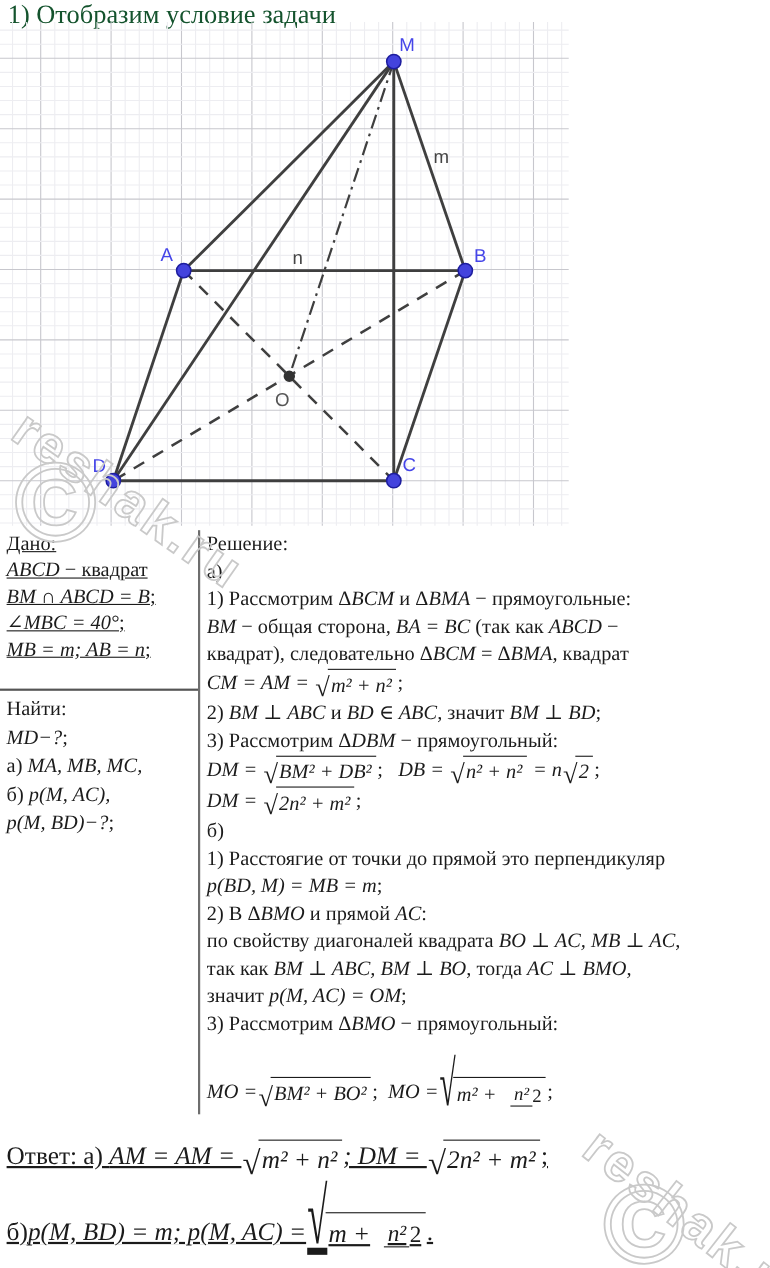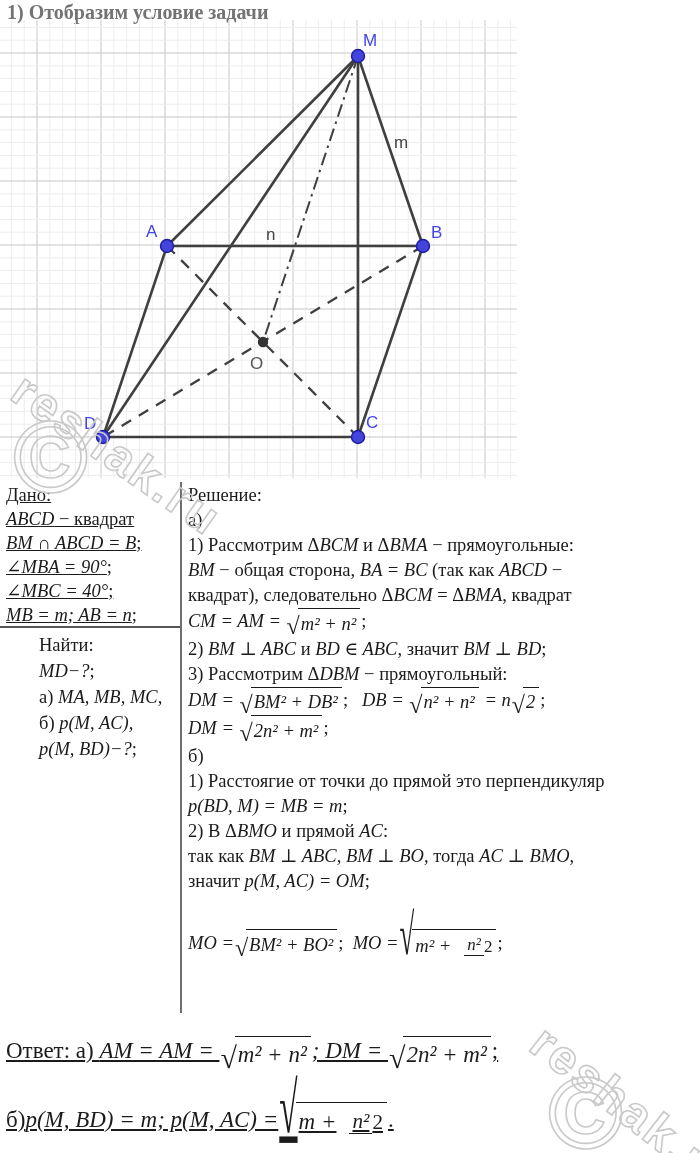--- a/index.html
+++ b/index.html
@@ -1,28 +1,28 @@
 <!DOCTYPE html>
 <html><head>
 <meta charset="utf-8">
 <style>
   html,body{margin:0;padding:0;}
   body{
     width:700px;height:1153px;position:relative;background:#ffffff;
     font-family:"Liberation Serif","DejaVu Serif",serif;color:#1b1b1b;
     overflow:hidden;
   }
-  .title{position:absolute;left:7px;top:1px;font-size:20px;color:#737373;white-space:nowrap;font-weight:bold;}
+  .title{position:absolute;left:7px;top:1px;font-size:24px;color:#14532d;white-space:nowrap;}
   #figure-svg{position:absolute;left:0;top:0;}
   #wm-svg{position:absolute;left:0;top:0;pointer-events:none;}
   .section{position:absolute;font-size:18.5px;}
   .given{left:6px;top:483px;width:172px;}
   .given .fline,.given .hdr{height:24px;line-height:24px;white-space:nowrap;text-decoration:underline;}
   .find{left:6px;top:632px;width:172px;}
-  .find .fline,.find .hdr{height:26px;line-height:26px;white-space:nowrap;margin-left:33px;}
+  .find .fline,.find .hdr{height:26px;line-height:26px;white-space:nowrap;}
   .solution{left:188px;top:483px;width:512px;}
   .solution .fline,.solution .hdr{min-height:25px;line-height:25px;white-space:nowrap;}
   .answer{left:6px;top:1036px;width:692px;font-size:23px;text-decoration:underline;}
   .answer .fline{min-height:30px;line-height:30px;white-space:nowrap;margin-bottom:10px;}
   .hdr{font-style:normal;}
   .rm{font-style:normal;}
   .it{font-style:italic;}
   .vdivider{position:absolute;left:180px;top:482px;width:2px;height:531px;background:#6e6e6e;}
   .hrule{position:absolute;left:0px;top:626px;width:181px;height:2px;background:#555;}
   
@@ -143,21 +143,20 @@
     <text x="250" y="369" fill="#555555" font-family="&quot;Liberation Sans&quot;,sans-serif" font-size="17px">O</text>
     <text x="394" y="148" fill="#444444" font-family="&quot;Liberation Sans&quot;,sans-serif" font-size="17px">m</text>
     <text x="266" y="240" fill="#444444" font-family="&quot;Liberation Sans&quot;,sans-serif" font-size="17px">n</text>
   </svg>
 
 <div class="section given">
   <div class="hdr">Дано:</div>
   <div>
       <div class="fline"><span class="it">ABCD</span><span class="rm"> − квадрат</span></div>
       <div class="fline"><span class="it">BM ∩ ABCD = B</span><span class="rm">;</span></div>
-      <div class="fline"><span class="it">∠MBA = 90°</span><span class="rm">;</span></div>
       <div class="fline"><span class="it">∠MBC = 40°</span><span class="rm">;</span></div>
       <div class="fline"><span class="it">MB = m; AB = n</span><span class="rm">;</span></div>
     </div>
 </div>
 
 <div class="hrule"></div>
 
 <div class="section find">
   <div class="hdr">Найти:</div>
   <div>
@@ -194,22 +193,24 @@
           <span class="inner">2</span>
         </span><span class="rm">;</span></div>
       <div class="fline"><span class="it">DM = </span><span class="sq">
           <span class="rad">√</span>
           <span class="inner">2n² + m²</span>
         </span><span class="rm">;</span></div>
       <div class="fline"><span class="rm">б)</span></div>
       <div class="fline"><span class="rm">1) Расстоягие от точки до прямой это перпендикуляр</span></div>
       <div class="fline"><span class="it">p(BD, M) = MB = m</span><span class="rm">;</span></div>
       <div class="fline"><span class="rm">2) В Δ</span><span class="it">BMO</span><span class="rm"> и прямой </span><span class="it">AC</span><span class="rm">:</span></div>
+      <div class="fline"><span class="rm">по свойству диагоналей квадрата </span><span class="it">BO ⊥ AC, MB ⊥ AC</span><span class="rm">,</span></div>
       <div class="fline"><span class="rm">так как </span><span class="it">BM ⊥ ABC, BM ⊥ BO</span><span class="rm">, тогда </span><span class="it">AC ⊥ BMO</span><span class="rm">,</span></div>
       <div class="fline"><span class="rm">значит </span><span class="it">p(M, AC) = OM</span><span class="rm">;</span></div>
+      <div class="fline"><span class="rm">3) Рассмотрим Δ</span><span class="it">BMO</span><span class="rm"> − прямоугольный:</span></div>
       <div class="fline tall-line">
         <span class="it">MO = </span>
         <span class="sq">
           <span class="rad">√</span>
           <span class="inner">BM² + BO²</span>
         </span>
         <span class="rm">;  </span>
         <span class="it">MO = </span>
         <span class="sq tall">
           <span class="rad">√</span>

